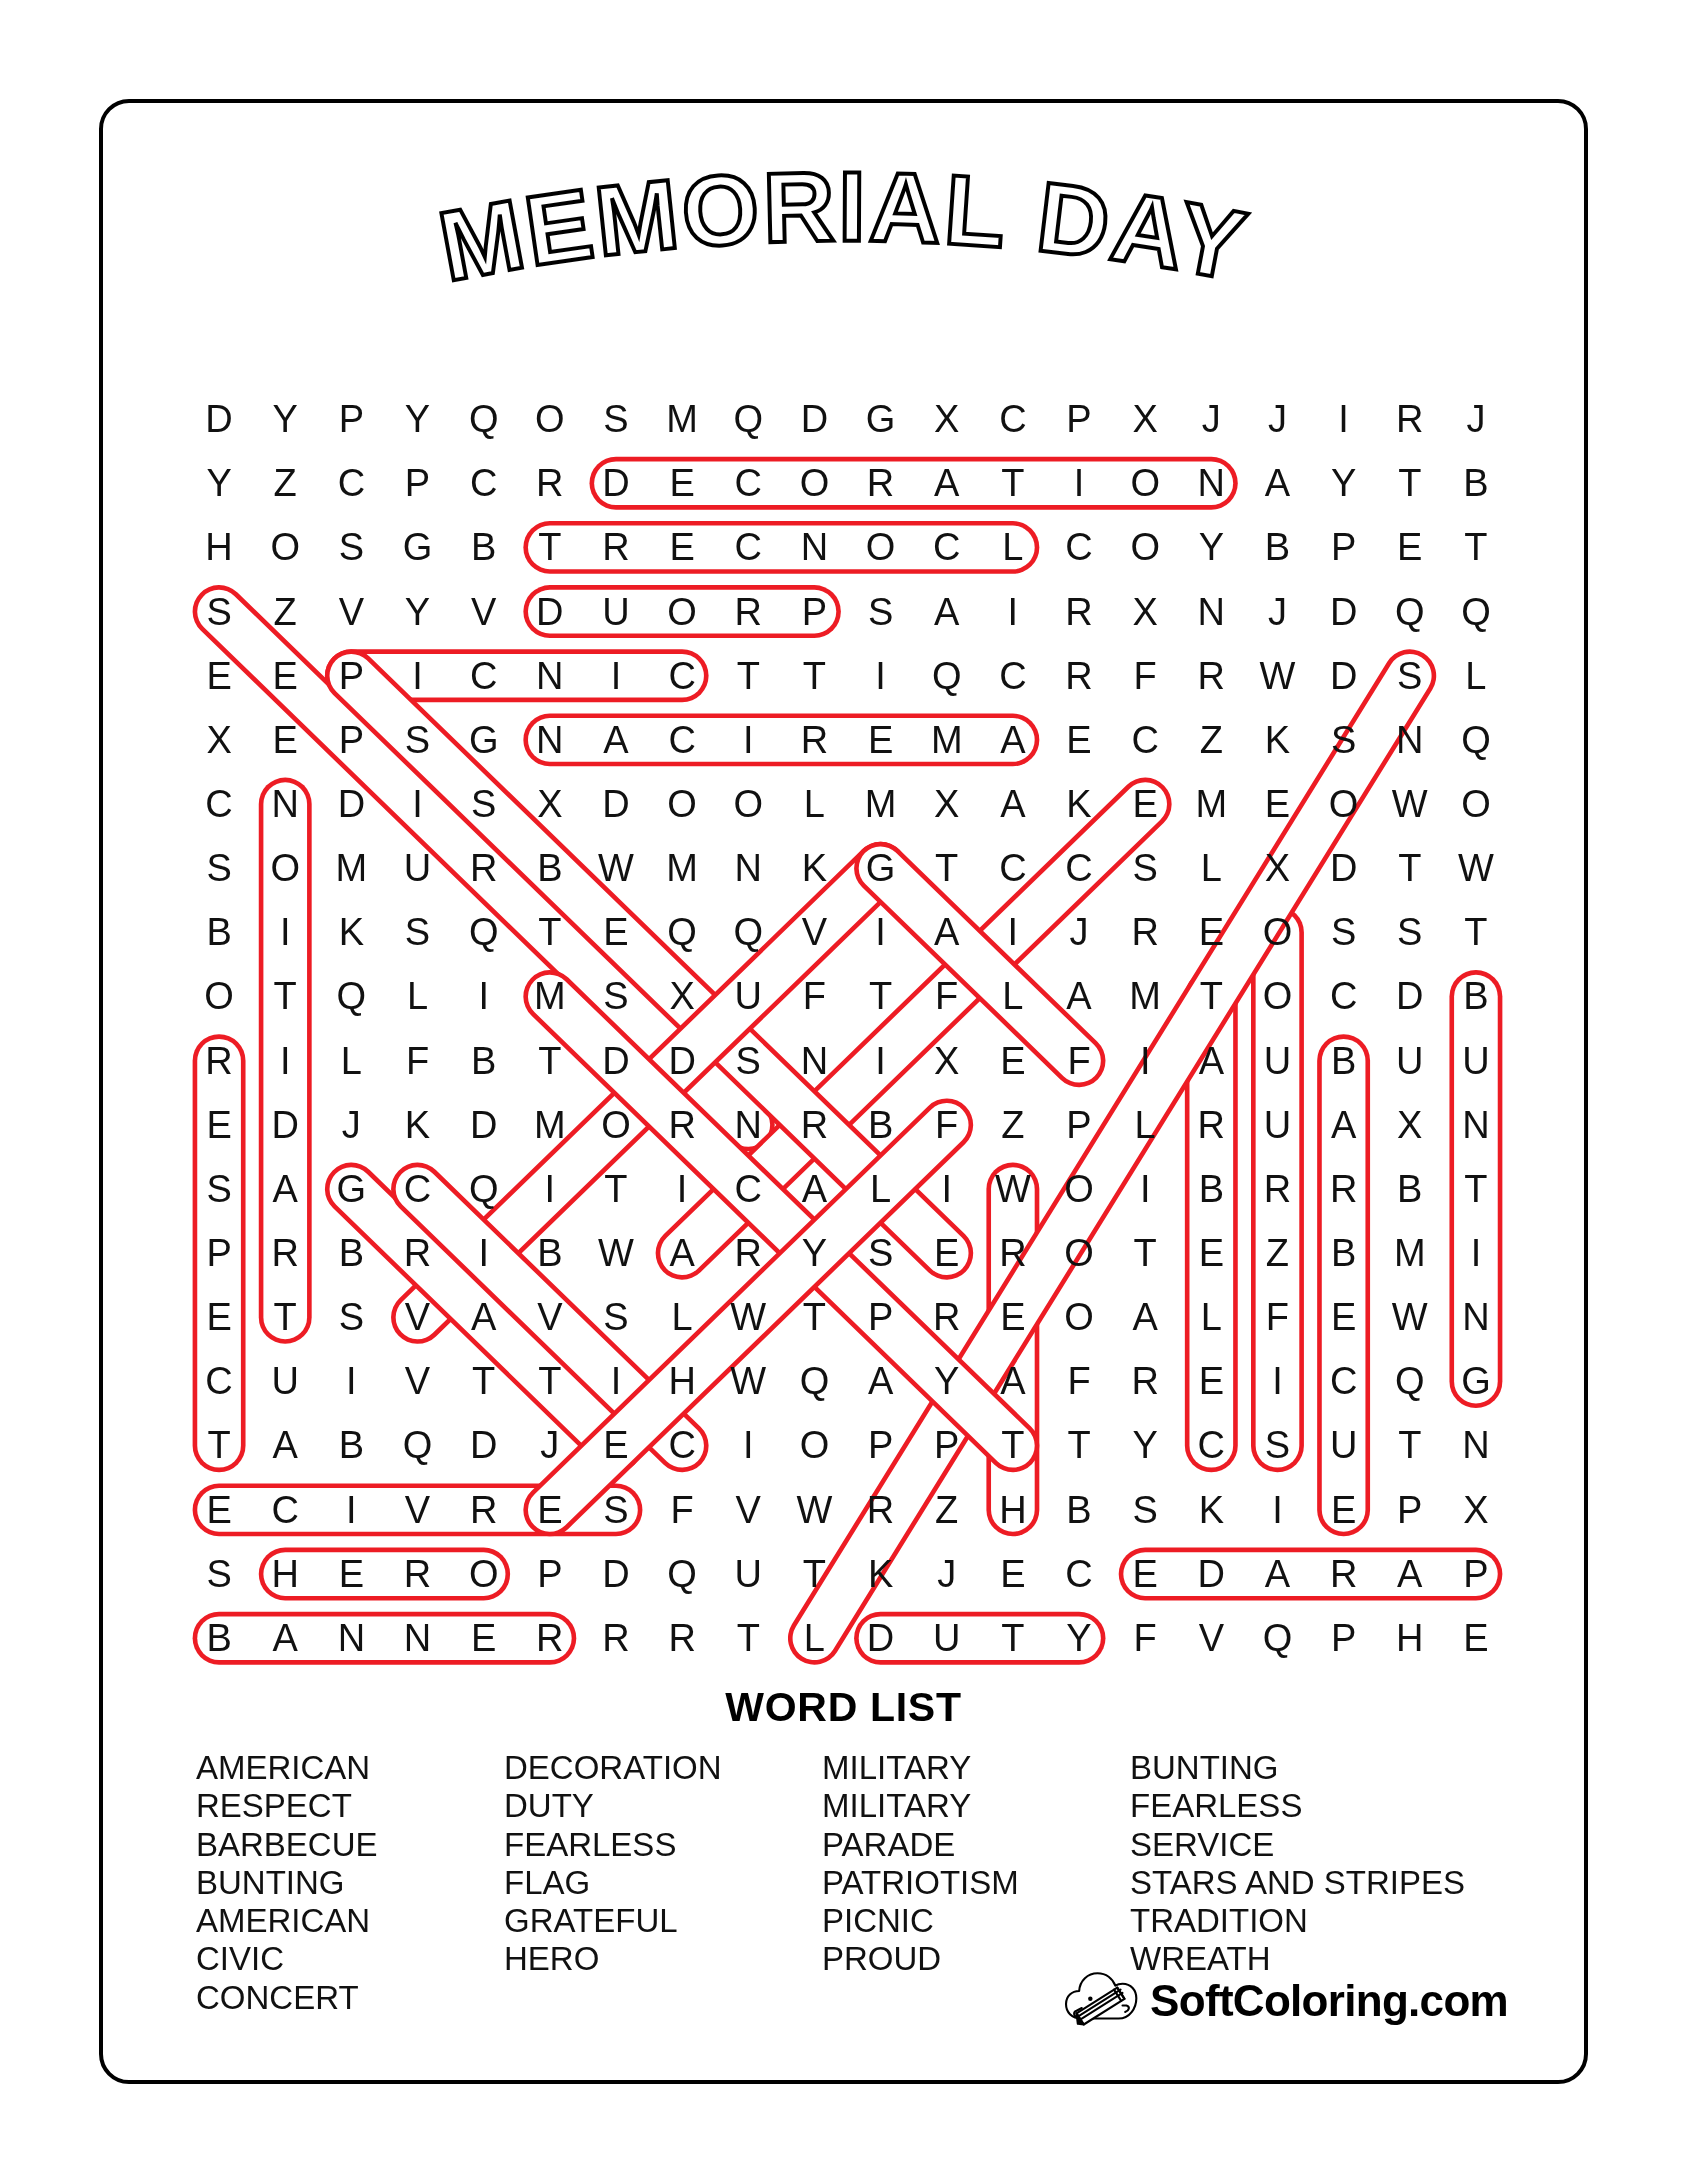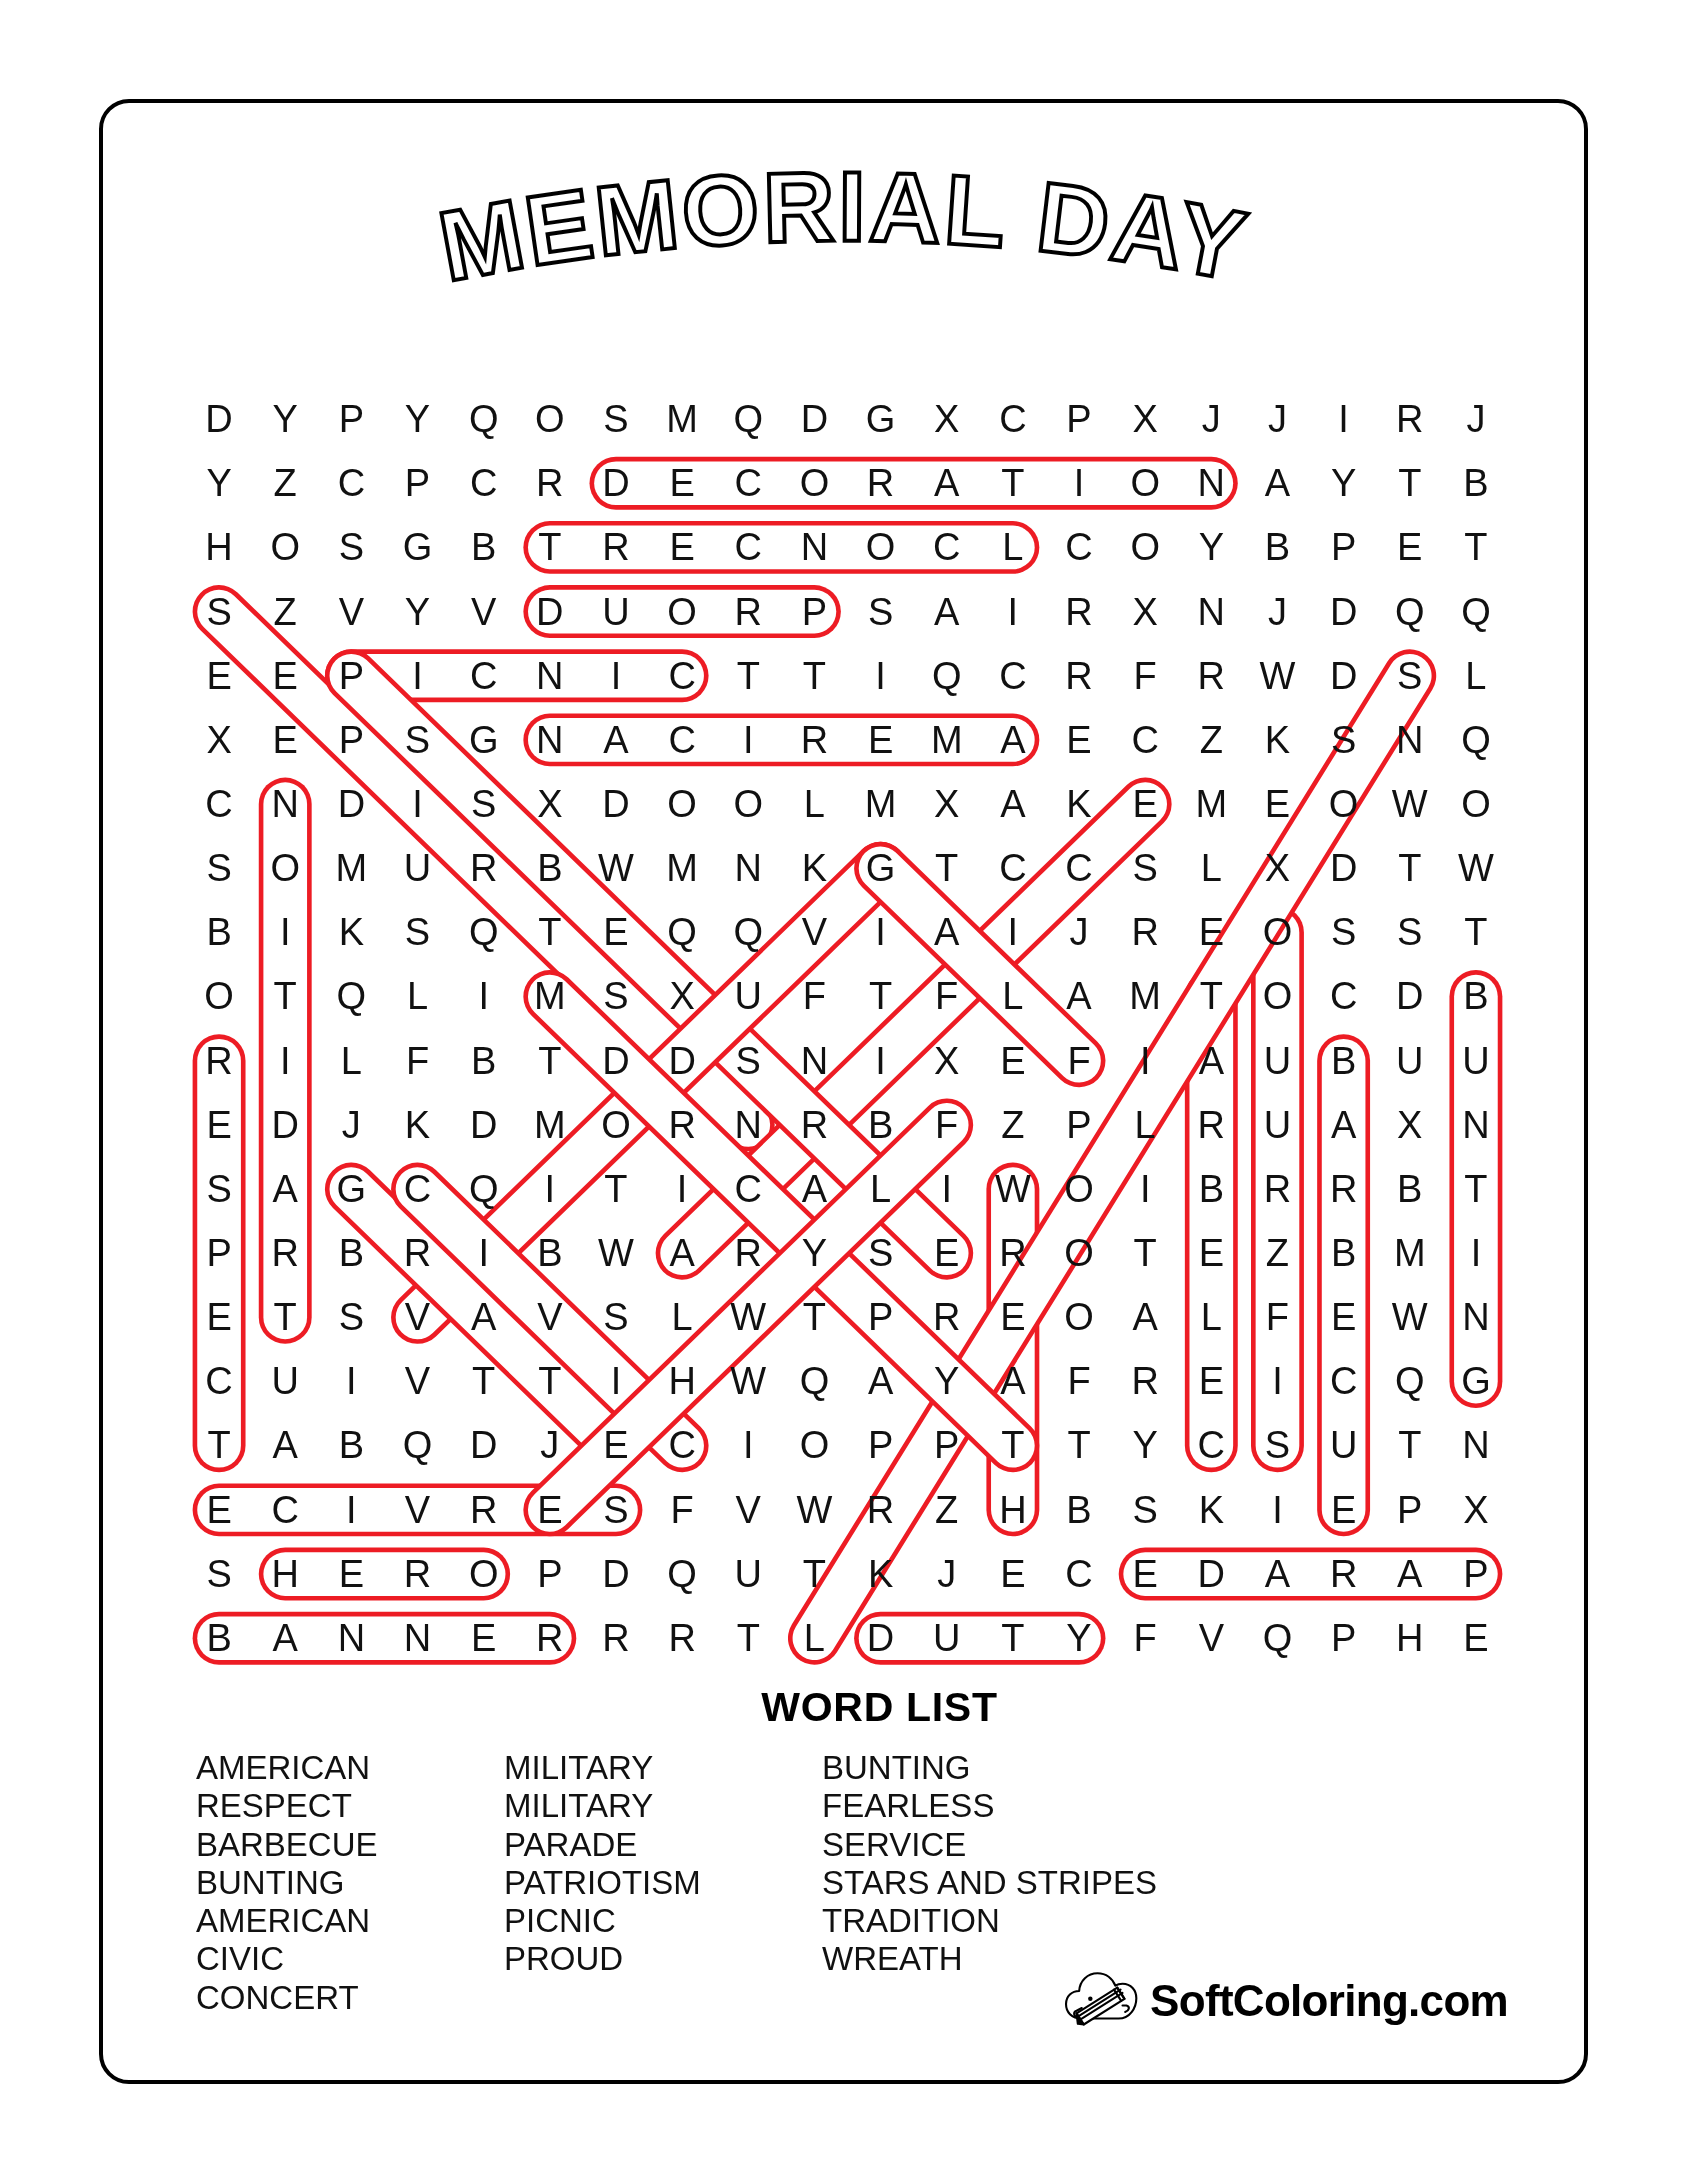--- a/index.html
+++ b/index.html
@@ -68,21 +68,20 @@
 
   
   .wordlist-title{
     position:absolute;
     left:0; top:1581px; width:100%;
     text-align:center;
     font-size:41px;
     font-weight:bold;
     color:#000;
     letter-spacing:0.7px;
-    padding-left:36px;
   }
   .wordlist{
     position:absolute;
     left:93px; top:1647px;
     width:1310px;
     display:grid;
     grid-template-columns:308px 318px 308px 370px;
     column-gap:0px;
   }
   .wl-col{display:flex;flex-direction:column;}
@@ -592,20 +591,28 @@
       <div class="wl-col">
         <div class="wl-item">AMERICAN</div>
         <div class="wl-item">RESPECT</div>
         <div class="wl-item">BARBECUE</div>
         <div class="wl-item">BUNTING</div>
         <div class="wl-item">AMERICAN</div>
         <div class="wl-item">CIVIC</div>
         <div class="wl-item">CONCERT</div>
       </div>
       <div class="wl-col">
+        <div class="wl-item">DECORATION</div>
+        <div class="wl-item">DUTY</div>
+        <div class="wl-item">FEARLESS</div>
+        <div class="wl-item">FLAG</div>
+        <div class="wl-item">GRATEFUL</div>
+        <div class="wl-item">HERO</div>
+      </div>
+      <div class="wl-col">
         <div class="wl-item">MILITARY</div>
         <div class="wl-item">MILITARY</div>
         <div class="wl-item">PARADE</div>
         <div class="wl-item">PATRIOTISM</div>
         <div class="wl-item">PICNIC</div>
         <div class="wl-item">PROUD</div>
       </div>
       <div class="wl-col">
         <div class="wl-item">BUNTING</div>
         <div class="wl-item">FEARLESS</div>

